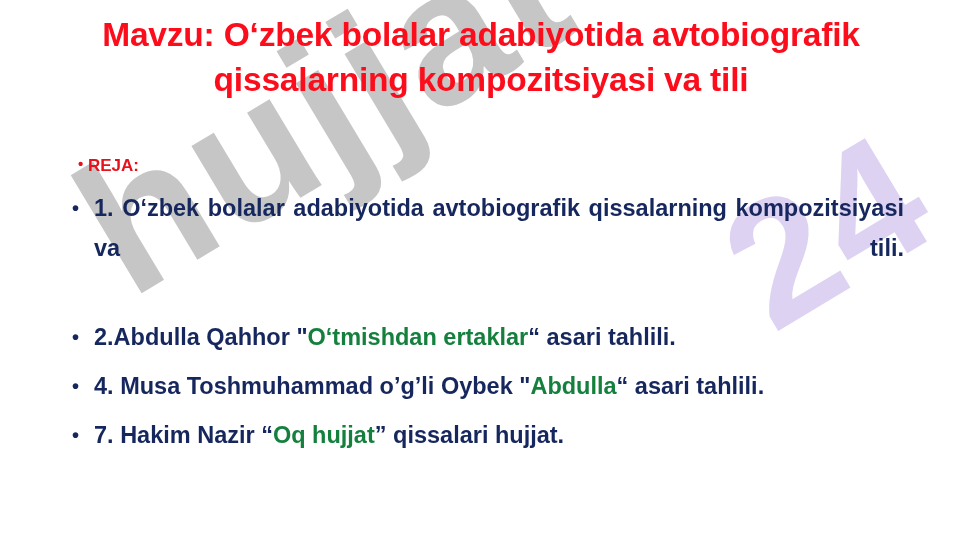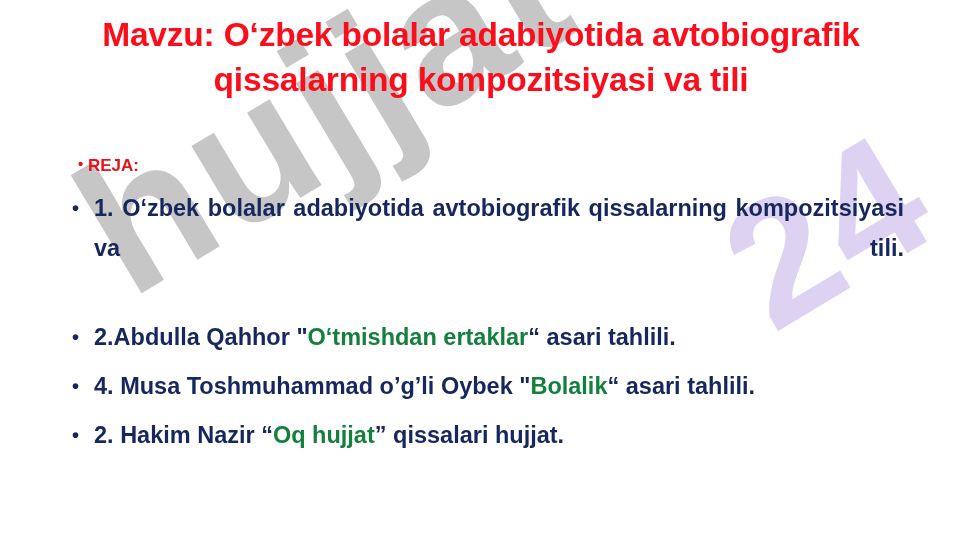--- a/index.html
+++ b/index.html
@@ -148,23 +148,23 @@
         <span class="txt just"><span class="navy">1.  O‘zbek bolalar adabiyotida avtobiografik qissalarning kompozitsiyasi va tili.</span></span>
       </div>
 
       <div class="bullet">
         <span class="marker">•</span>
         <span class="txt"><span class="navy"> 2.Abdulla Qahhor "</span><span class="red">O‘tmishdan ertaklar</span><span class="navy">“ asari tahlili.</span></span>
       </div>
 
       <div class="bullet">
         <span class="marker">•</span>
-        <span class="txt"><span class="navy"> 4. Musa Toshmuhammad o’g’li Oybek "</span><span class="red">Bolalik</span><span class="navy">“ asari tahlili.</span></span>
+        <span class="txt"><span class="navy"> 4. Musa Toshmuhammad o’g’li Oybek "</span><span class="red">Abdulla</span><span class="navy">“ asari tahlili.</span></span>
       </div>
 
       <div class="bullet">
         <span class="marker">•</span>
-        <span class="txt"><span class="navy"> 2. Hakim Nazir “</span><span class="red">Oq hujjat</span><span class="navy">” qissalari hujjat.</span></span>
+        <span class="txt"><span class="navy"> 7. Hakim Nazir “</span><span class="red">Oq hujjat</span><span class="navy">” qissalari hujjat.</span></span>
       </div>
 
     </div>
   </div>
 </div>
 
 </body></html>

